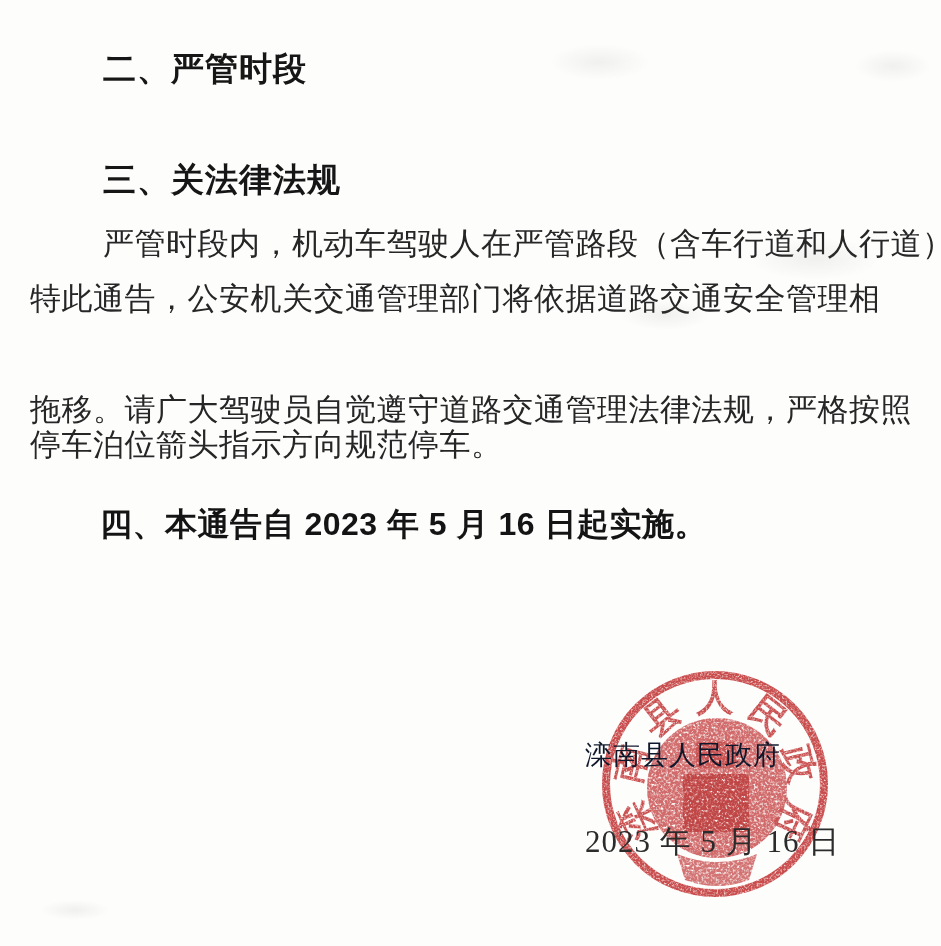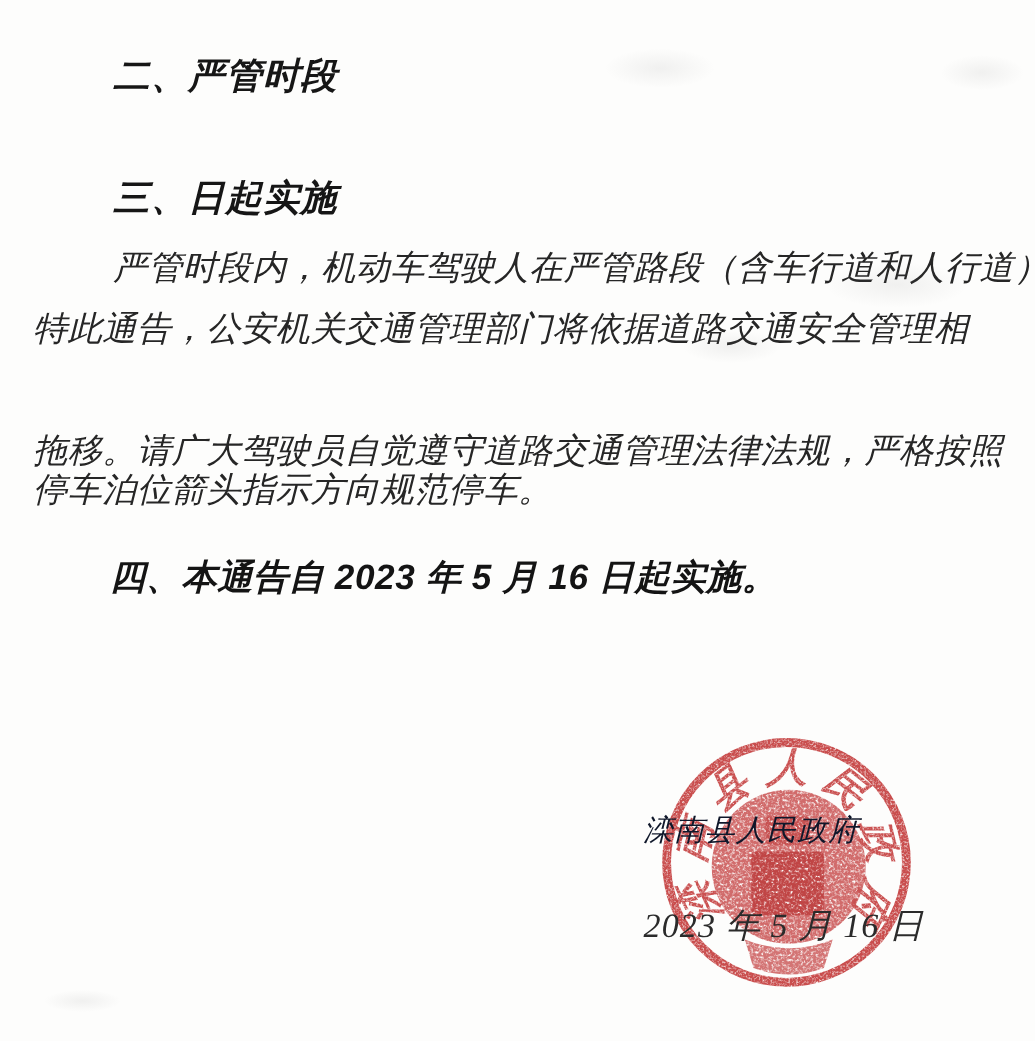--- a/index.html
+++ b/index.html
@@ -2,21 +2,20 @@
 <html><head>
 <meta charset="utf-8">
 <style>
   html,body{margin:0;padding:0;}
   body{background:#e9e9e9;}
   .page{
     position:relative; width:941px; height:946px; overflow:hidden;
     background:#fdfdfc;
     font-family:"Liberation Serif", serif;
     color:#2b2b2b;
-    font-style:italic;
   }
   .abs{position:absolute; white-space:nowrap;}
   .heading{
     font-family:"Liberation Sans", sans-serif;
     font-weight:700; font-size:33px; color:#161616; letter-spacing:1px;
   }
   .bodytext{font-size:31px; color:#262626; letter-spacing:0.5px;}
   .para-line{left:30px;}
   .indent{padding-left:73px;}
   .bold-line{
@@ -37,21 +36,21 @@
   }
 </style>
 </head>
 <body>
 
 <div class="page">
 
   <div class="abs heading" style="left:103px; top:47px;">二、严管时段</div>
 
 
-  <div class="abs heading" style="left:103px; top:158px;">三、日起实施</div>
+  <div class="abs heading" style="left:103px; top:158px;">三、关法律法规</div>
 
   <div class="abs bodytext para-line indent" style="top:223px;">严管时段内，机动车驾驶人在严管路段（含车行道和人行道）</div>
   <div class="abs bodytext para-line" style="top:278px;">特此通告，公安机关交通管理部门将依据道路交通安全管理相</div>
   <div class="abs bodytext para-line" style="top:389px;">拖移。请广大驾驶员自觉遵守道路交通管理法律法规，严格按照</div>
   <div class="abs bodytext para-line" style="top:424px;">停车泊位箭头指示方向规范停车。</div>
 
   <div class="abs bold-line" style="left:88px; top:503px;margin-left:12px;">四、本通告自 2023 年 5 月 16 日起实施。</div>
 
 
   <div class="seal-wrap">

